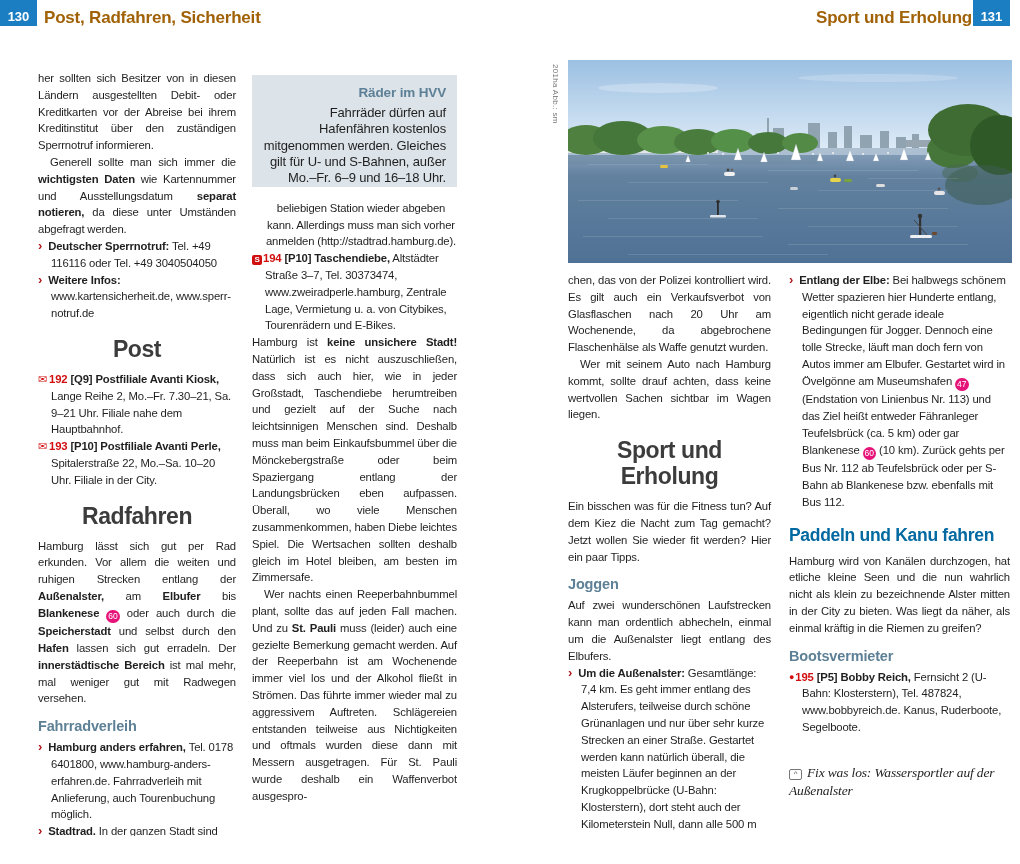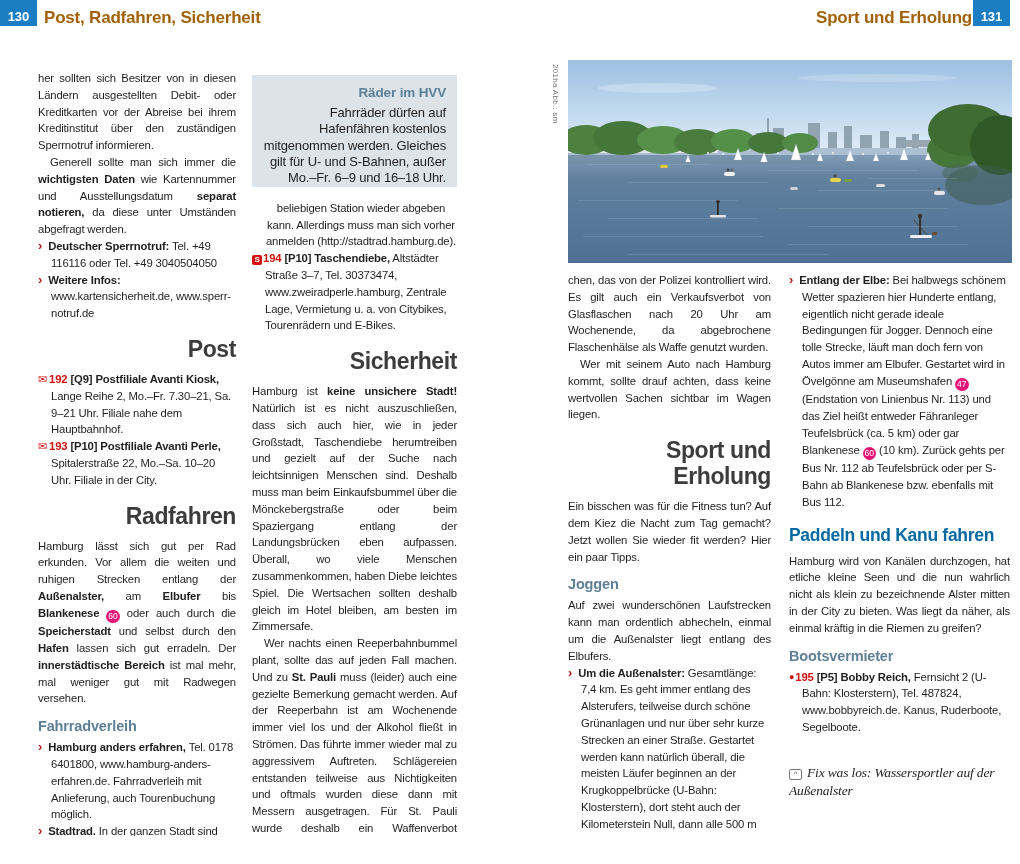--- a/index.html
+++ b/index.html
@@ -16,21 +16,21 @@
   .ht-right{right:48px;}
   
   .col{position:absolute;font-size:11.3px;line-height:16.8px;letter-spacing:-0.15px;
        text-align:justify;hyphens:auto;overflow-wrap:break-word;}
   #c1{left:38px;top:70px;width:198px;}
   #c2{left:252px;top:70px;width:205px;}
   #c3{left:568px;top:272px;width:203px;}
   #c4{left:789px;top:272px;width:221px;}
   #ccap{left:789px;top:764px;width:221px;position:absolute;}
   .h1{font-size:23px;font-weight:bold;color:#3c3c3c;letter-spacing:-0.4px;margin:14px 0 9px;
-      line-height:26px;text-align:right;}
+      line-height:26px;text-align:center;}
   .h1b{font-size:17.5px;font-weight:bold;color:#0369a1;letter-spacing:-0.3px;margin:14px 0 8px;
       line-height:20px;text-align:left;}
   .h2{font-size:14.5px;font-weight:bold;color:#5d8096;margin:11px 0 4px;line-height:17px;text-align:left;}
   .p{margin:0;}
   .ind{text-indent:12px;}
   .b{font-weight:bold;}
   .li{margin:0;padding-left:13px;text-indent:-13px;text-align:left;}
   .licont{margin:0;padding-left:13px;text-align:center;}
   .ic-arrow{color:#b0181c;font-weight:bold;font-size:13px;margin-right:3px;}
   .ic-env{color:#d10f0f;font-size:11px;margin-right:2px;}
@@ -192,21 +192,20 @@
       <div class="li"><span class="ic-arrow">›</span> <span class="b">Hamburg anders erfahren,</span><span> Tel. 0178 6401800, www.hamburg-anders-erfahren.de. Fahrradverleih mit Anlieferung, auch Tourenbuchung möglich.</span></div>
       <div class="li"><span class="ic-arrow">›</span> <span class="b">Stadtrad.</span><span> In der ganzen Stadt sind etliche Leihstationen mit roten Fahrrädern verteilt, die man ausleihen und an einer</span></div>
     </div>
   <div class="col" id="c2">
       <div class="infobox">
         <span class="ib-title">Räder im HVV</span>
         <div class="ib-body"><span>Fahrräder dürfen auf Hafenfähren kostenlos mitgenommen werden. Gleiches gilt für U- und S-Bahnen, außer Mo.–Fr. 6–9 und 16–18 Uhr.</span></div>
       </div>
       <div class="licont"><span>beliebigen Station wieder abgeben kann. Allerdings muss man sich vorher anmelden (http://stadtrad.hamburg.de).</span></div>
       <div class="li"><span class="ic-s">S</span><span class="num">194</span> <span class="b">[P10] Taschendiebe,</span><span> Altstädter Straße 3–7, Tel. 30373474, www.zweiradperle.hamburg, Zentrale Lage, Vermietung u. a. von Citybikes, Tourenrädern und E-Bikes.</span></div>
-      <div class="h1">Sicherheit</div>
       <div class="p"><span>Hamburg ist </span><span class="b">keine unsichere Stadt!</span><span> Natürlich ist es nicht auszuschließen, dass sich auch hier, wie in jeder Großstadt, Taschendiebe herumtreiben und gezielt auf der Suche nach leichtsinnigen Menschen sind. Deshalb muss man beim Einkaufsbummel über die Mönckebergstraße oder beim Spaziergang entlang der Landungsbrücken eben aufpassen. Überall, wo viele Menschen zusammenkommen, haben Diebe leichtes Spiel. Die Wertsachen sollten deshalb gleich im Hotel bleiben, am besten im Zimmersafe.</span></div>
       <div class="p ind"><span>Wer nachts einen Reeperbahnbummel plant, sollte das auf jeden Fall machen. Und zu </span><span class="b">St. Pauli</span><span> muss (leider) auch eine gezielte Bemerkung gemacht werden. Auf der Reeperbahn ist am Wochenende immer viel los und der Alkohol fließt in Strömen. Das führte immer wieder mal zu aggressivem Auftreten. Schlägereien entstanden teilweise aus Nichtigkeiten und oftmals wurden diese dann mit Messern ausgetragen. Für St. Pauli wurde deshalb ein Waffenverbot ausgespro-</span></div>
     </div>
   <div class="col" id="c3">
       <div class="p"><span>chen, das von der Polizei kontrolliert wird. Es gilt auch ein Verkaufsverbot von Glasflaschen nach 20 Uhr am Wochenende, da abgebrochene Flaschenhälse als Waffe genutzt wurden.</span></div>
       <div class="p ind"><span>Wer mit seinem Auto nach Hamburg kommt, sollte drauf achten, dass keine wertvollen Sachen sichtbar im Wagen liegen.</span></div>
       <div class="h1">Sport und Erholung</div>
       <div class="p"><span>Ein bisschen was für die Fitness tun? Auf dem Kiez die Nacht zum Tag gemacht? Jetzt wollen Sie wieder fit werden? Hier ein paar Tipps.</span></div>
       <div class="h2">Joggen</div>
       <div class="p"><span>Auf zwei wunderschönen Laufstrecken kann man ordentlich abhecheln, einmal um die Außenalster liegt entlang des Elbufers.</span></div>

